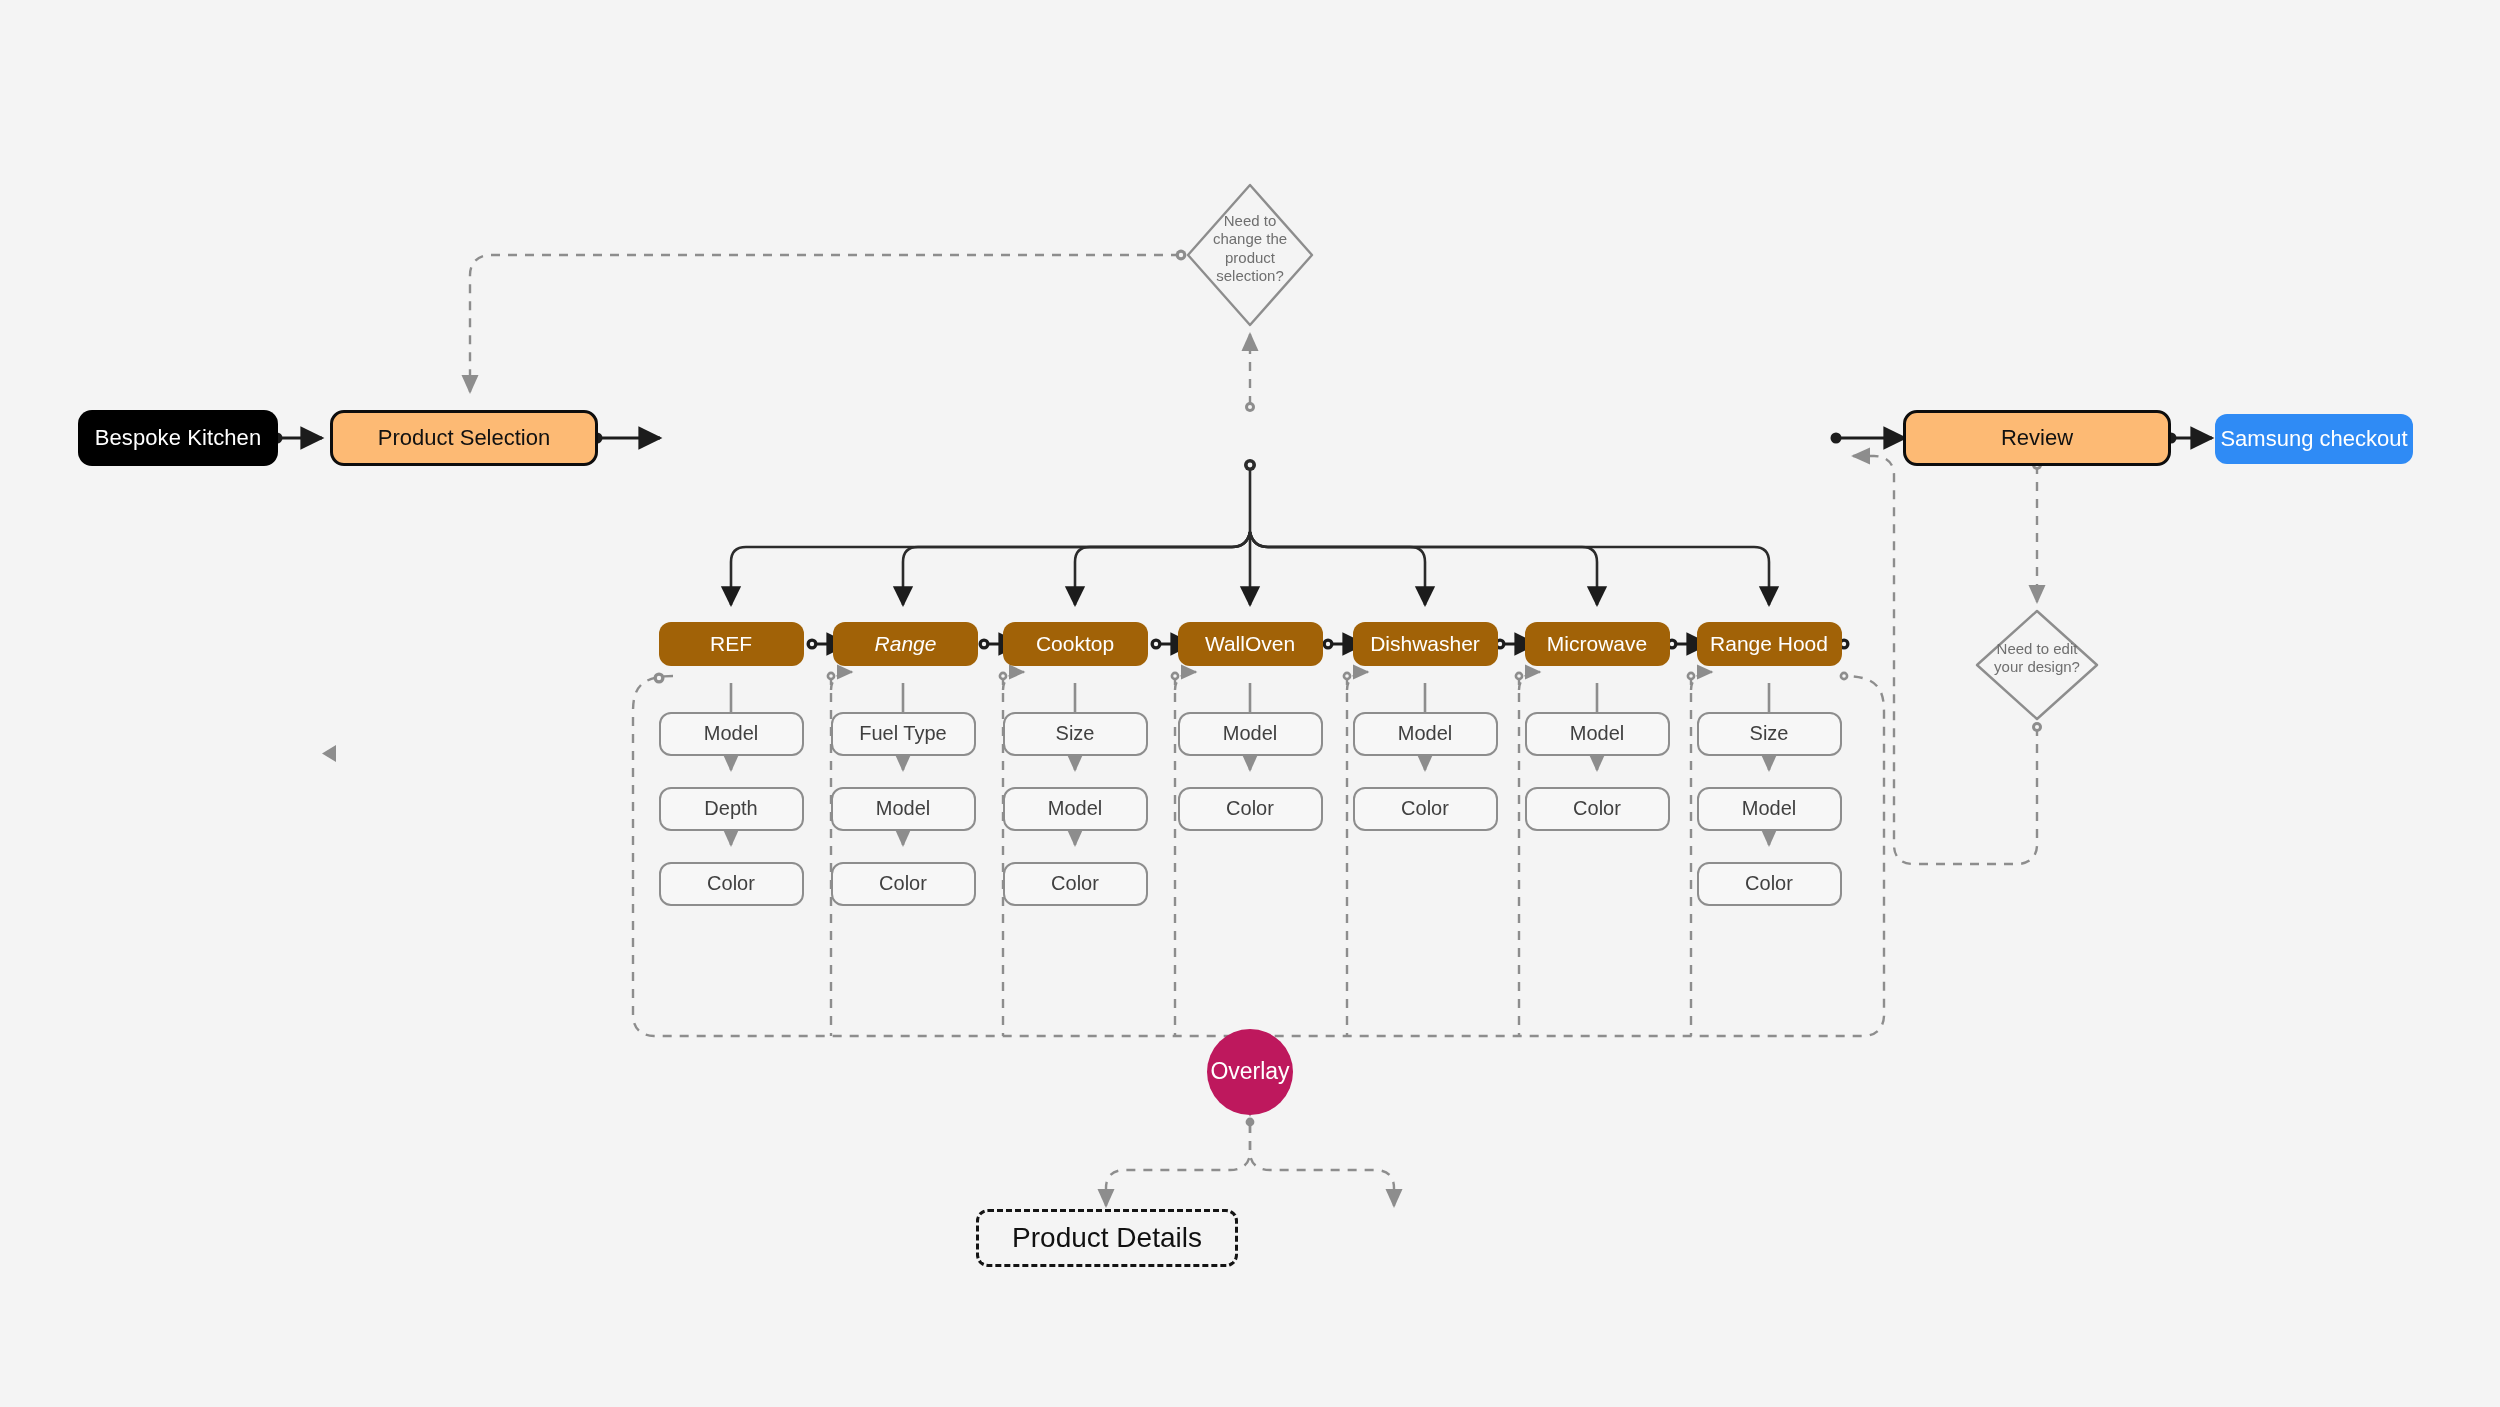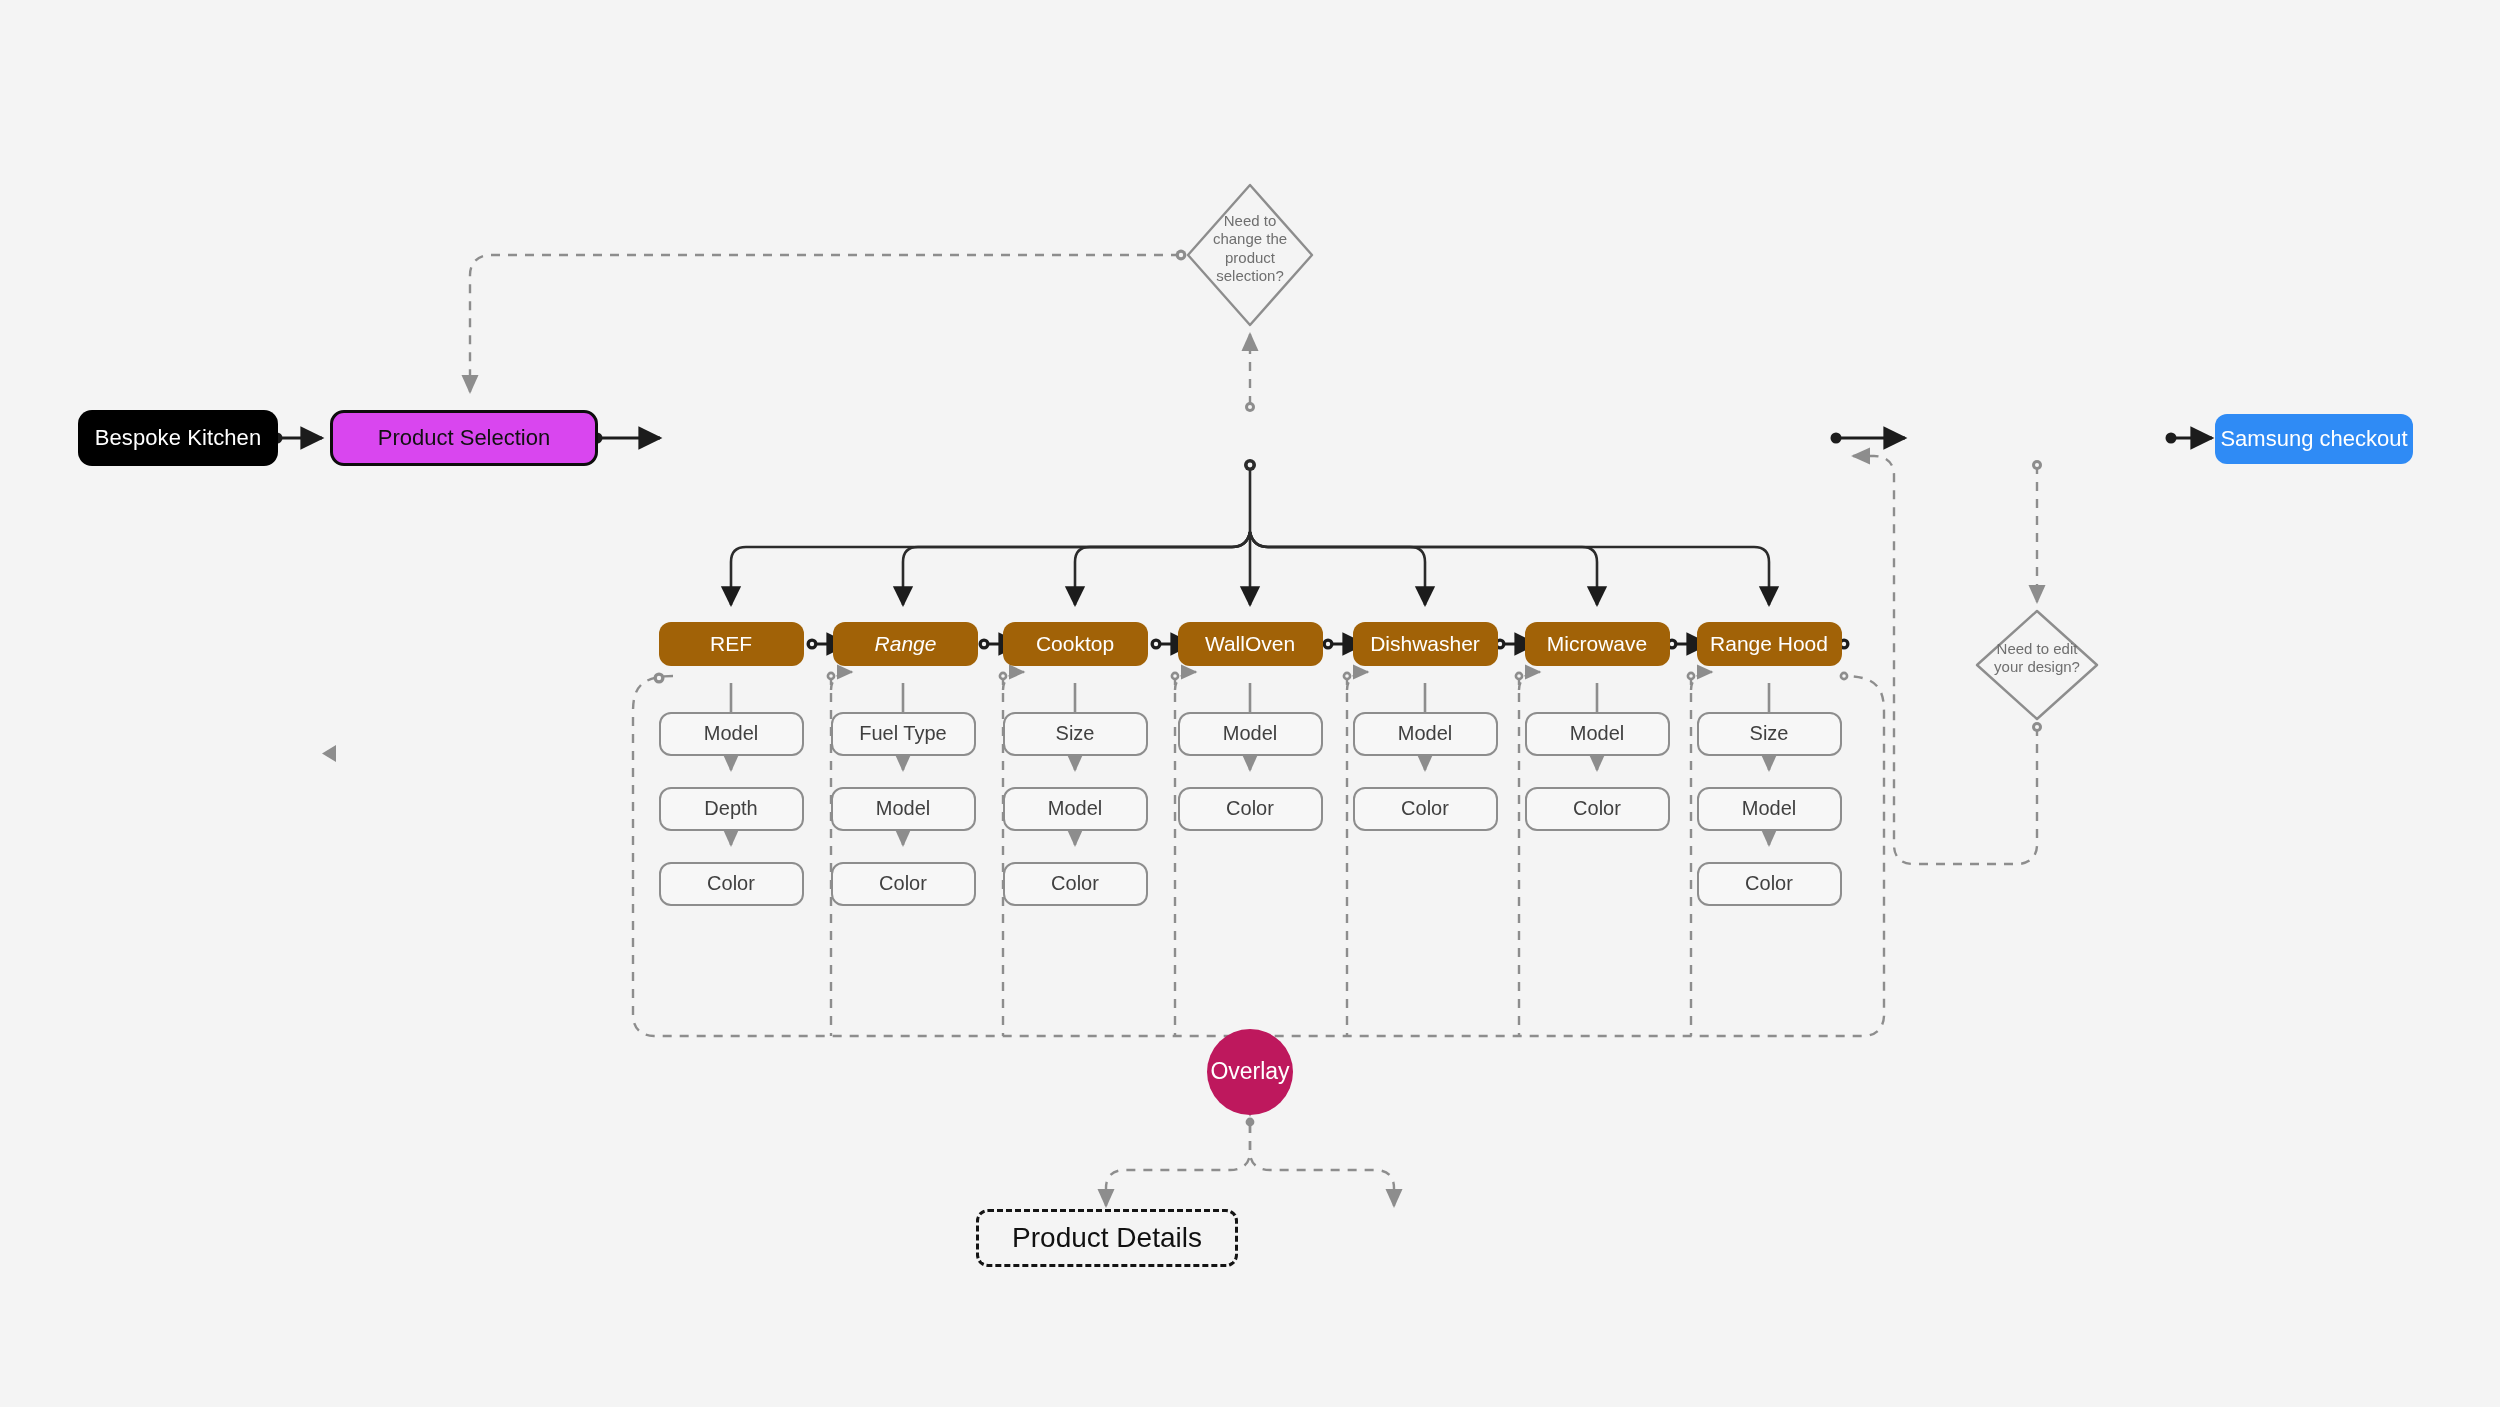--- a/index.html
+++ b/index.html
@@ -26,21 +26,21 @@
   
   .n-start{
     background:#000;color:#fff;
     border-radius:14px;
     font-size:22px;
     letter-spacing:.1px;
   }
 
   
   .n-process{
-    background:#d946ef;color:#111;
+    background:#fdba74;color:#111;
     border:3px solid #0d0d0d;
     border-radius:14px;
     font-size:22px;
   }
 
   
   .n-cta{
     background:#2f8bf5;color:#fff;
     border-radius:12px;
     font-size:22px;
@@ -315,20 +315,23 @@
     <span>Product Selection</span>
   </div>
 
   <div class="n-decision-label" style="left:1190px;top:212px;width:120px;height:88px;flex-direction:column;">
     <span>Need to</span>
     <span>change the</span>
     <span>product</span>
     <span>selection?</span>
   </div>
 
+  <div class="node n-process" style="left:1903px;top:410px;width:268px;height:56px;">
+    <span>Review</span>
+  </div>
 
   <div class="node n-cta" style="left:2215px;top:414px;width:198px;height:50px;">
     <span>Samsung checkout</span>
   </div>
 
   <div class="n-decision-label" style="left:1981px;top:640px;width:112px;height:50px;flex-direction:column;">
     <span>Need to edit</span>
     <span>your design?</span>
   </div>
 

